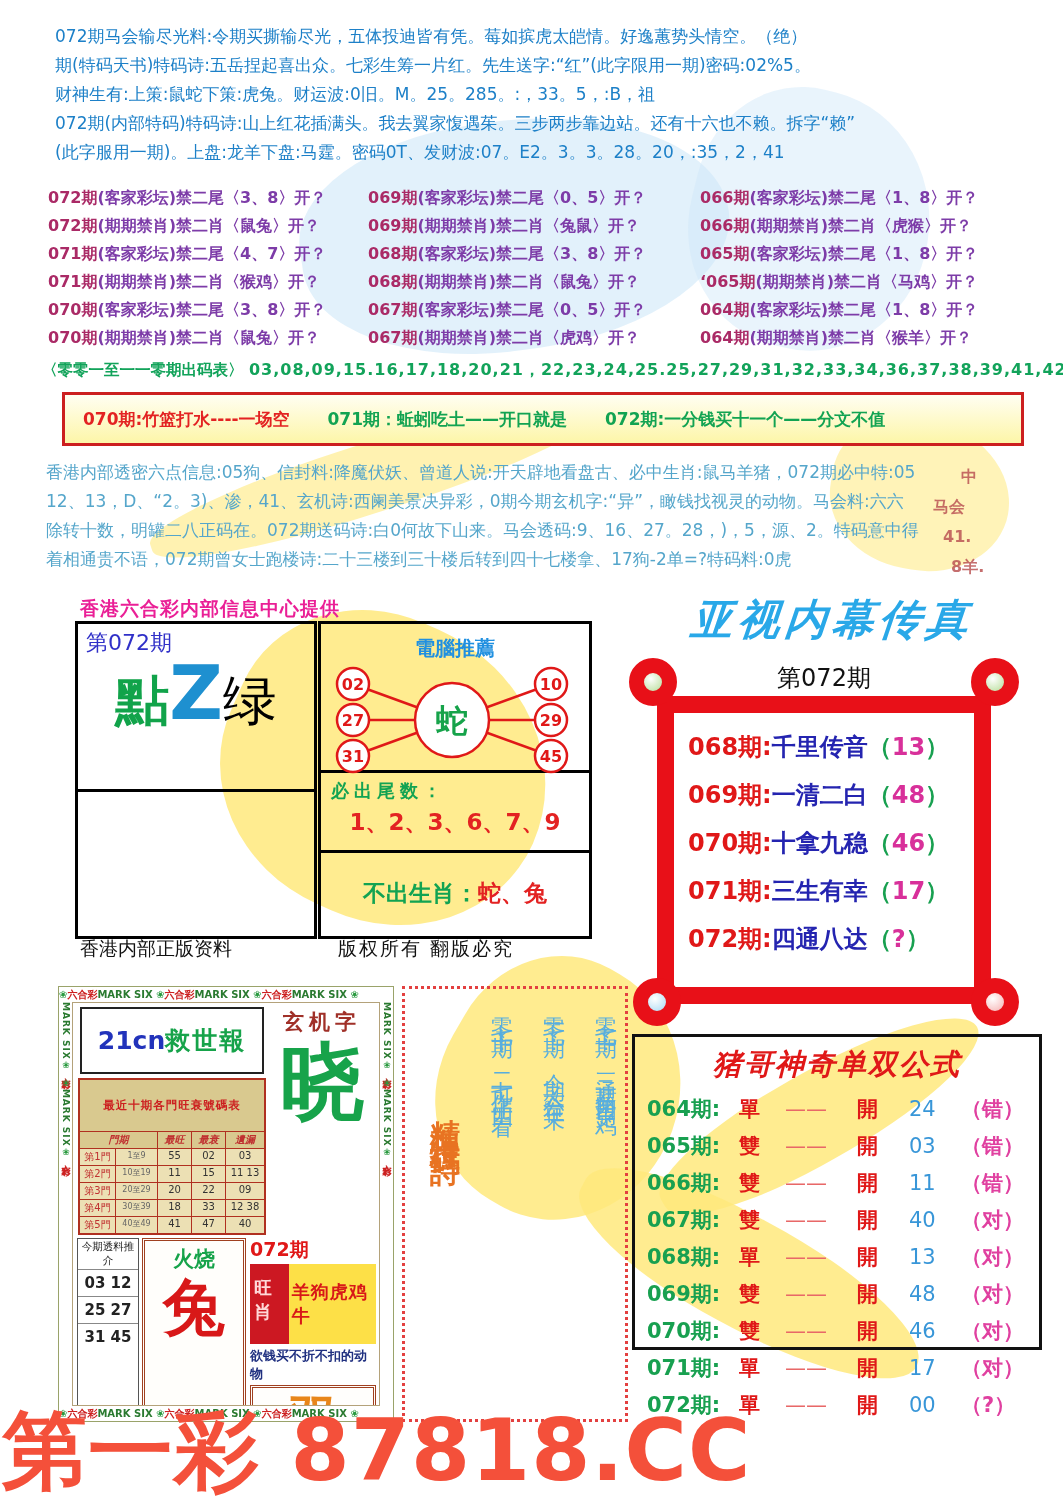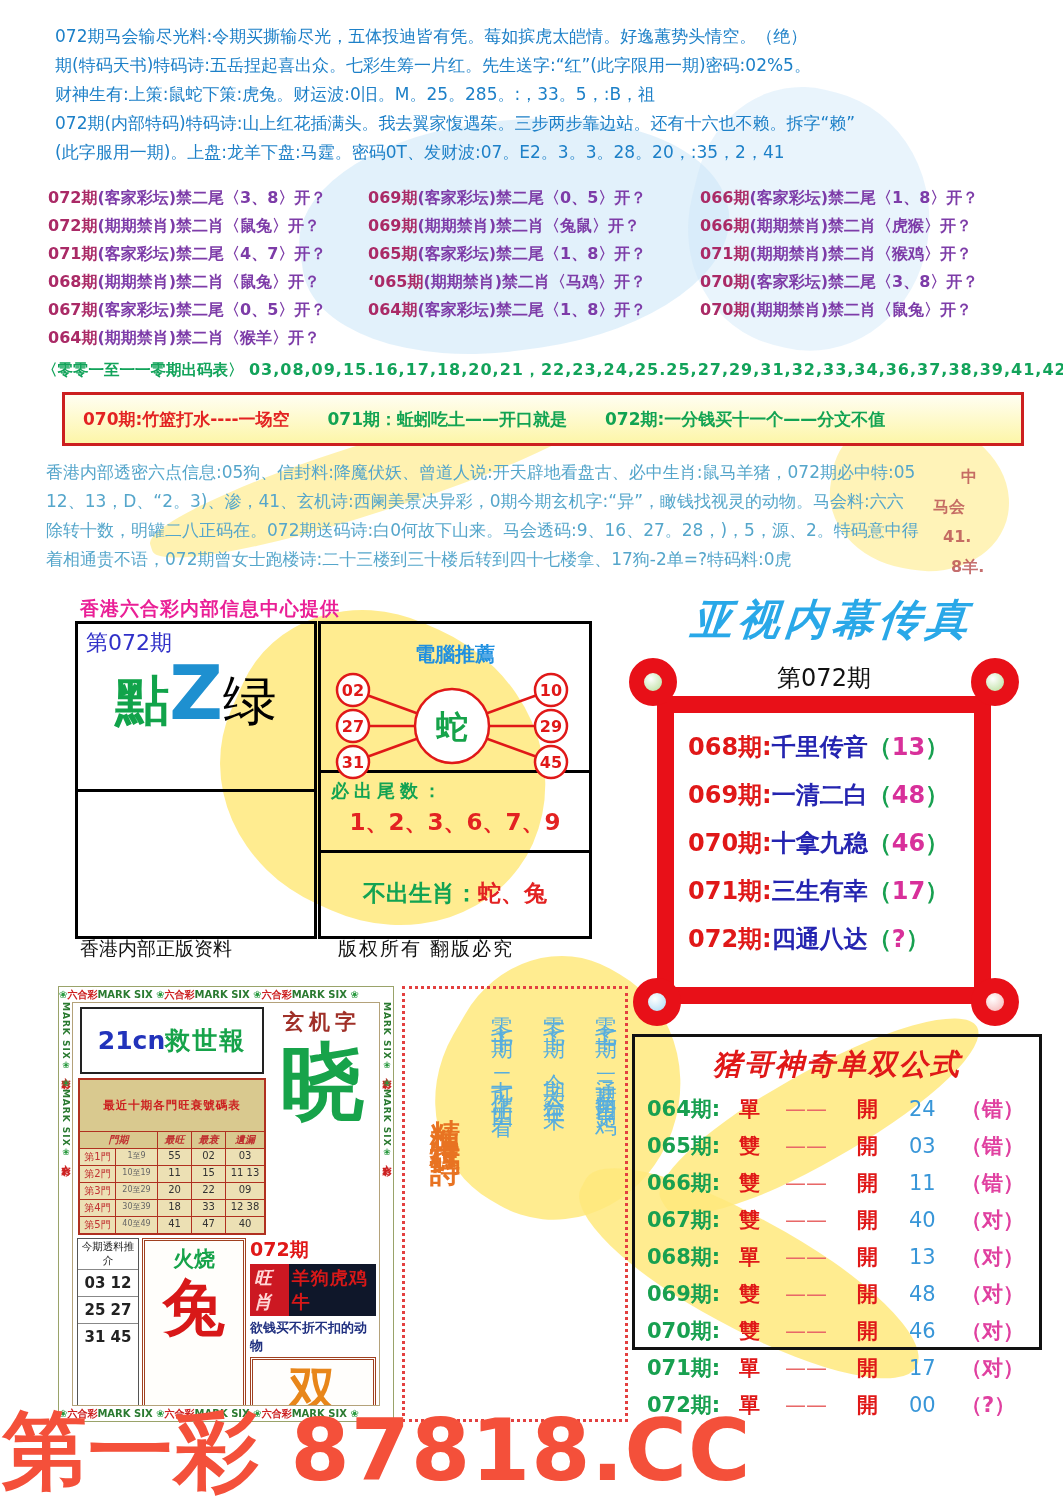--- a/index.html
+++ b/index.html
@@ -46,21 +46,21 @@
   .laoban-bot{padding:8px 8px;font-weight:bold;}
   .duanluo{color:#e32222;font-size:18px;}
   .notail{display:flex;align-items:baseline;margin-top:4px;}
   .notail .lab{color:#12a352;font-size:18px;}
   .notail .val{color:#000;font-size:33px;margin-left:8px;font-weight:normal;}
   .phone{color:#111;font-size:18px;margin-top:12px;font-weight:normal;}
   .left-footer{left:80px;top:936px;color:#111;font-size:19px;}
   
   .pc-box{left:318px;top:621px;width:268px;height:312px;border:3px solid #000;box-sizing:content-box;}
   .pc-c1{height:146px;border-bottom:3px solid #000;position:relative;}
-  .pc-title{text-align:center;color:#2090e0;font-size:20px;font-weight:bold;padding-top:17px;}
+  .pc-title{text-align:center;color:#2090e0;font-size:20px;font-weight:bold;padding-top:11px;}
   .pc-c2{height:80px;border-bottom:3px solid #000;padding:6px 10px;box-sizing:border-box;}
   .tails-lab{color:#12a352;font-size:18px;font-weight:bold;letter-spacing:5px;}
   .tails-val{color:#e32222;font-size:23px;font-weight:bold;text-align:center;margin-top:4px;}
   .pc-c3{height:80px;display:flex;align-items:center;justify-content:center;font-size:23px;font-weight:bold;}
   .nosx-lab{color:#12a352;}
   .nosx-val{color:#e32222;}
   .mid-footer{left:338px;top:936px;color:#111;font-size:19px;letter-spacing:2px;}
   
   .asia-title{left:622px;top:592px;width:420px;text-align:center;color:#29a8e8;font-size:42px;font-weight:bold;
               font-style:italic;font-family:"DejaVu Serif","Liberation Serif",serif;letter-spacing:5px;transform:skewX(-5deg);}
@@ -112,22 +112,22 @@
   .colC{width:62px;border:1px solid #555;margin:1px;text-align:center;}
   .colC .t{font-size:10.5px;color:#222;border-bottom:1px solid #888;padding:1px 0;}
   .colC .n{font-size:15px;font-weight:bold;color:#222;border-bottom:1px solid #888;padding:4px 0;}
   .colC .n:last-child{border-bottom:none;}
   .colD{width:104px;border:3px double #a04020;margin:1px 2px;background:rgba(255,253,248,.5);text-align:center;}
   .huoshao{color:#16a34a;font-size:21px;font-weight:bold;margin-top:4px;}
   .tu{color:#d81818;font-size:62px;font-weight:bold;line-height:70px;}
   .colE{flex:1;padding-left:2px;}
   .q072{color:#e01818;font-size:19px;font-weight:bold;}
   .wxbar{display:flex;margin-top:1px;}
-  .wx-l{background:#cc1822;color:#ffd8d8;font-size:18px;font-weight:bold;padding:2px 4px;font-style:italic;}
-  .wx-r{background:#0f172a;color:#d81818;font-size:18px;font-weight:bold;padding:2px 3px;letter-spacing:1px;}
+  .wx-l{background:#cc1822;color:#ffd8d8;font-size:18px;font-weight:bold;padding:12px 4px;}
+  .wx-r{background:#fde047;color:#d81818;font-size:18px;font-weight:bold;padding:16px 3px;letter-spacing:1px;}
   .yuqian{color:#203080;font-size:13px;font-weight:bold;margin-top:3px;}
   .shuangbox{border:3px double #a04020;margin-top:2px;text-align:center;background:rgba(255,253,248,.4);}
   .shuang{color:#e8861a;font-size:48px;font-weight:bold;line-height:58px;}
   .rowC{display:flex;margin-top:2px;}
   .colF{width:178px;padding-left:10px;}
   .zfs{font-size:20px;font-weight:bold;letter-spacing:26px;color:#222;}
   .zfs .g{color:#18a34a;}
   .crow{display:flex;gap:10px;margin-top:2px;}
   .cc{width:42px;height:42px;border:2px solid #c8a060;border-radius:50%;background:#fdf8ea;
       display:flex;align-items:center;justify-content:center;font-size:24px;font-weight:bold;}
@@ -175,28 +175,30 @@
   </div>
 
   <div class="layer ban">
     <div class="ban-cell"><span class="q">072期</span><span>(客家彩坛)禁二尾〈3、8〉开？</span></div>
     <div class="ban-cell"><span class="q">069期</span><span>(客家彩坛)禁二尾〈0、5〉开？</span></div>
     <div class="ban-cell"><span class="q">066期</span><span>(客家彩坛)禁二尾〈1、8〉开？</span></div>
     <div class="ban-cell"><span class="q">072期</span><span>(期期禁肖)禁二肖〈鼠兔〉开？</span></div>
     <div class="ban-cell"><span class="q">069期</span><span>(期期禁肖)禁二肖〈兔鼠〉开？</span></div>
     <div class="ban-cell"><span class="q">066期</span><span>(期期禁肖)禁二肖〈虎猴〉开？</span></div>
     <div class="ban-cell"><span class="q">071期</span><span>(客家彩坛)禁二尾〈4、7〉开？</span></div>
+    <div class="ban-cell"><span class="q">068期</span><span>(客家彩坛)禁二尾〈3、8〉开？</span></div>
     <div class="ban-cell"><span class="q">065期</span><span>(客家彩坛)禁二尾〈1、8〉开？</span></div>
     <div class="ban-cell"><span class="q">071期</span><span>(期期禁肖)禁二肖〈猴鸡〉开？</span></div>
     <div class="ban-cell"><span class="q">068期</span><span>(期期禁肖)禁二肖〈鼠兔〉开？</span></div>
     <div class="ban-cell"><span class="q">‘065期</span><span>(期期禁肖)禁二肖〈马鸡〉开？</span></div>
     <div class="ban-cell"><span class="q">070期</span><span>(客家彩坛)禁二尾〈3、8〉开？</span></div>
     <div class="ban-cell"><span class="q">067期</span><span>(客家彩坛)禁二尾〈0、5〉开？</span></div>
     <div class="ban-cell"><span class="q">064期</span><span>(客家彩坛)禁二尾〈1、8〉开？</span></div>
     <div class="ban-cell"><span class="q">070期</span><span>(期期禁肖)禁二肖〈鼠兔〉开？</span></div>
+    <div class="ban-cell"><span class="q">067期</span><span>(期期禁肖)禁二肖〈虎鸡〉开？</span></div>
     <div class="ban-cell"><span class="q">064期</span><span>(期期禁肖)禁二肖〈猴羊〉开？</span></div>
   </div>
 
   <div class="layer chuma">
     <span>〈零零一至一一零期出码表〉</span>
     <span class="nums">03,08,09,15.16,17,18,20,21，22,23,24,25.25,27,29,31,32,33,34,36,37,38,39,41,42,43，46</span>
   </div>
 
   <div class="layer slogan">
     <span class="red">070期:竹篮打水----一场空</span>

